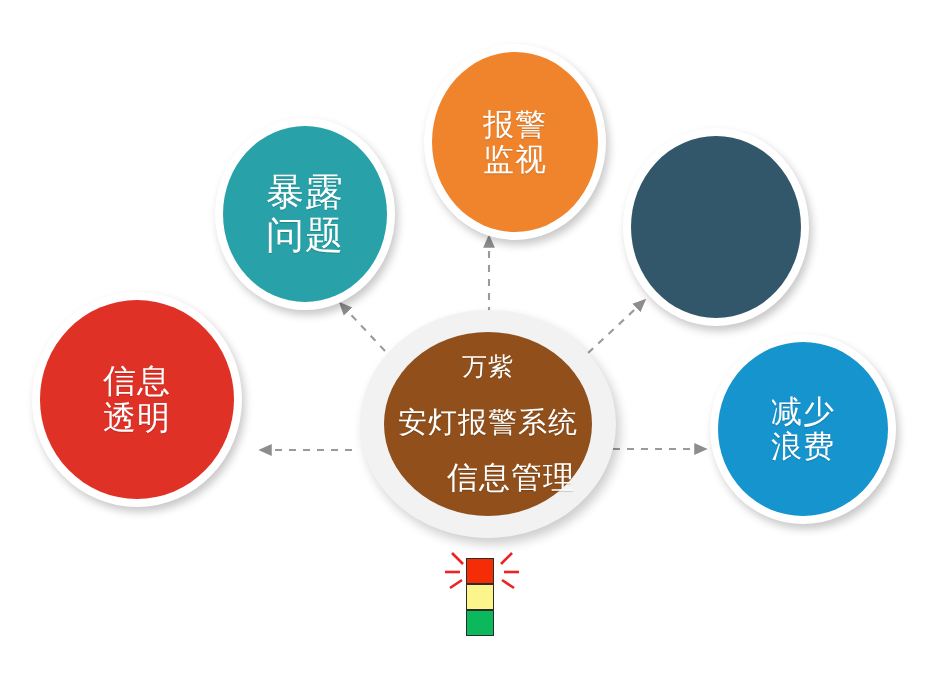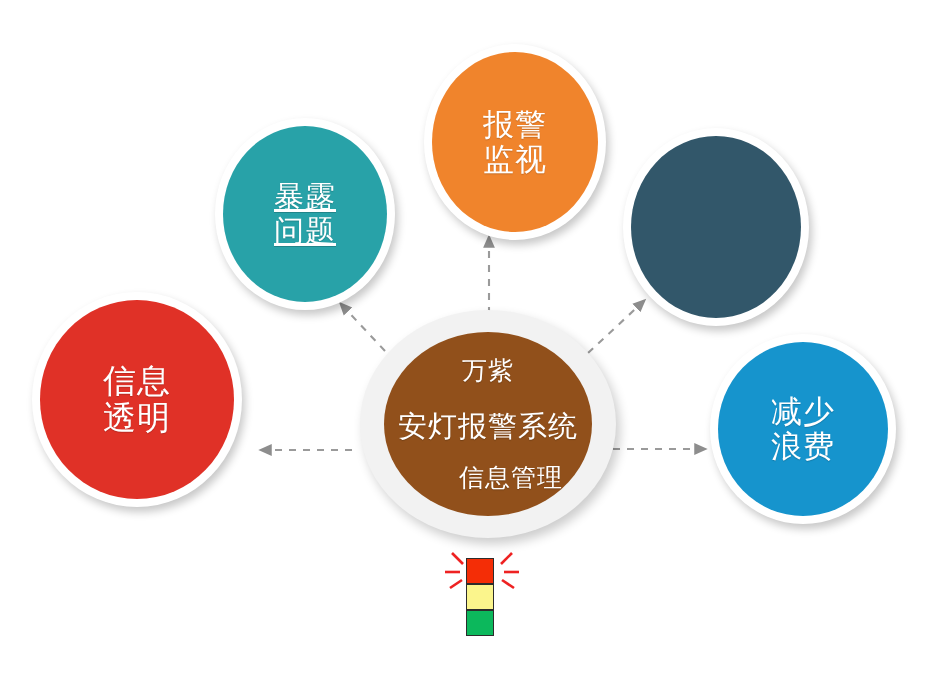--- a/index.html
+++ b/index.html
@@ -89,21 +89,21 @@
   }
   #node-center .cline {
     color: #ffffff;
     text-align: center;
     white-space: nowrap;
     letter-spacing: 1px;
     text-shadow: 0 1px 1px rgba(0,0,0,0.2);
   }
   .cline-1 { font-size: 25px; margin-bottom: 20px; }
   .cline-2 { font-size: 29px; margin-bottom: 14px; }
-  .cline-3 { font-size: 25px; margin-left: 46px; }
+  .cline-3 { font-size: 31px; margin-left: 46px; }
 
   
   #arrows {
     position: absolute;
     left: 0; top: 0;
     width: 939px;
     height: 680px;
     pointer-events: none;
   }
 
@@ -154,21 +154,21 @@
 
     <line x1="588" y1="353" x2="645" y2="300" stroke="#9a9a9a" stroke-width="2.1" stroke-dasharray="7,7" marker-end="url(#ah)"></line>
 
     <line x1="352" y1="450" x2="260" y2="450" stroke="#9a9a9a" stroke-width="2.1" stroke-dasharray="7,7" marker-end="url(#ah)"></line>
 
     <line x1="613" y1="449" x2="706" y2="449" stroke="#9a9a9a" stroke-width="2.1" stroke-dasharray="7,7" marker-end="url(#ah)"></line>
   </svg>
 
   <div class="node" id="node-expose">
     <div class="disc" style="background:#28a2a8;"></div>
-    <div class="label" style="font-size:30px;text-decoration:underline;">
+    <div class="label" style="font-size:38px;">
       <div>暴露</div>
       <div>问题</div>
     </div>
   </div>
 
   <div class="node" id="node-monitor">
     <div class="disc" style="background:#f0842c;"></div>
     <div class="label" style="font-size:31px;">
       <div>报警</div>
       <div>监视</div>

